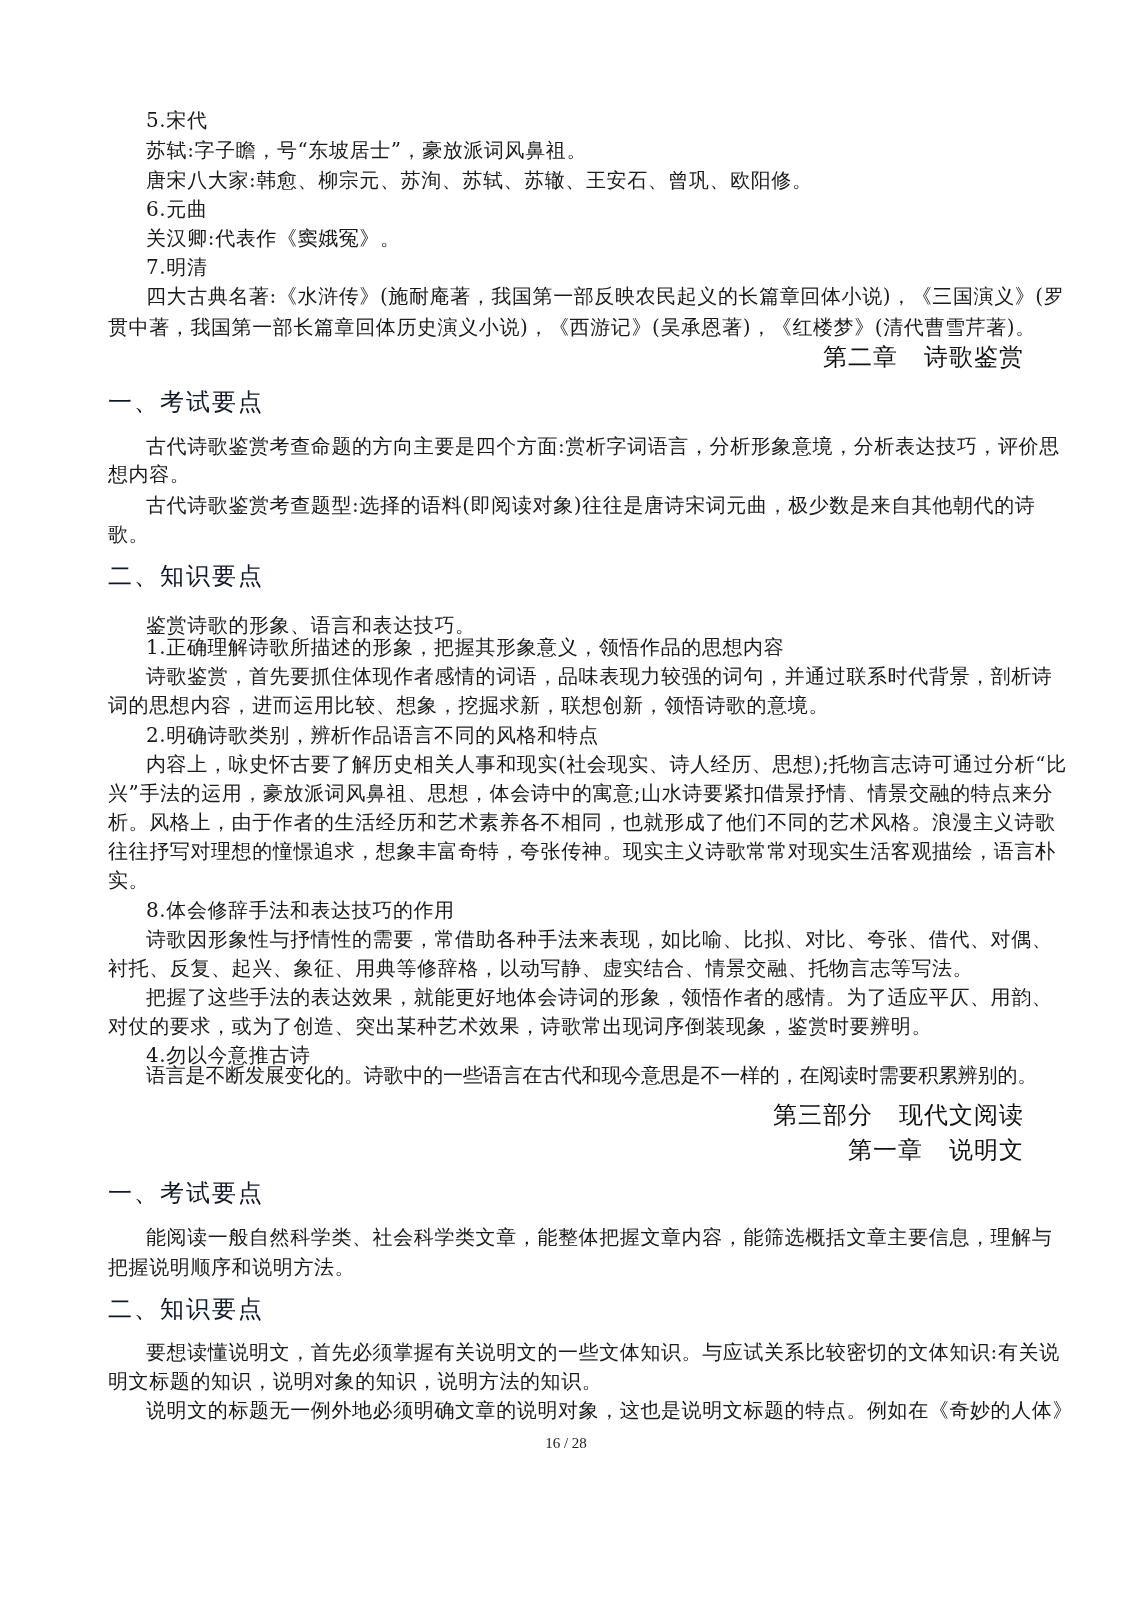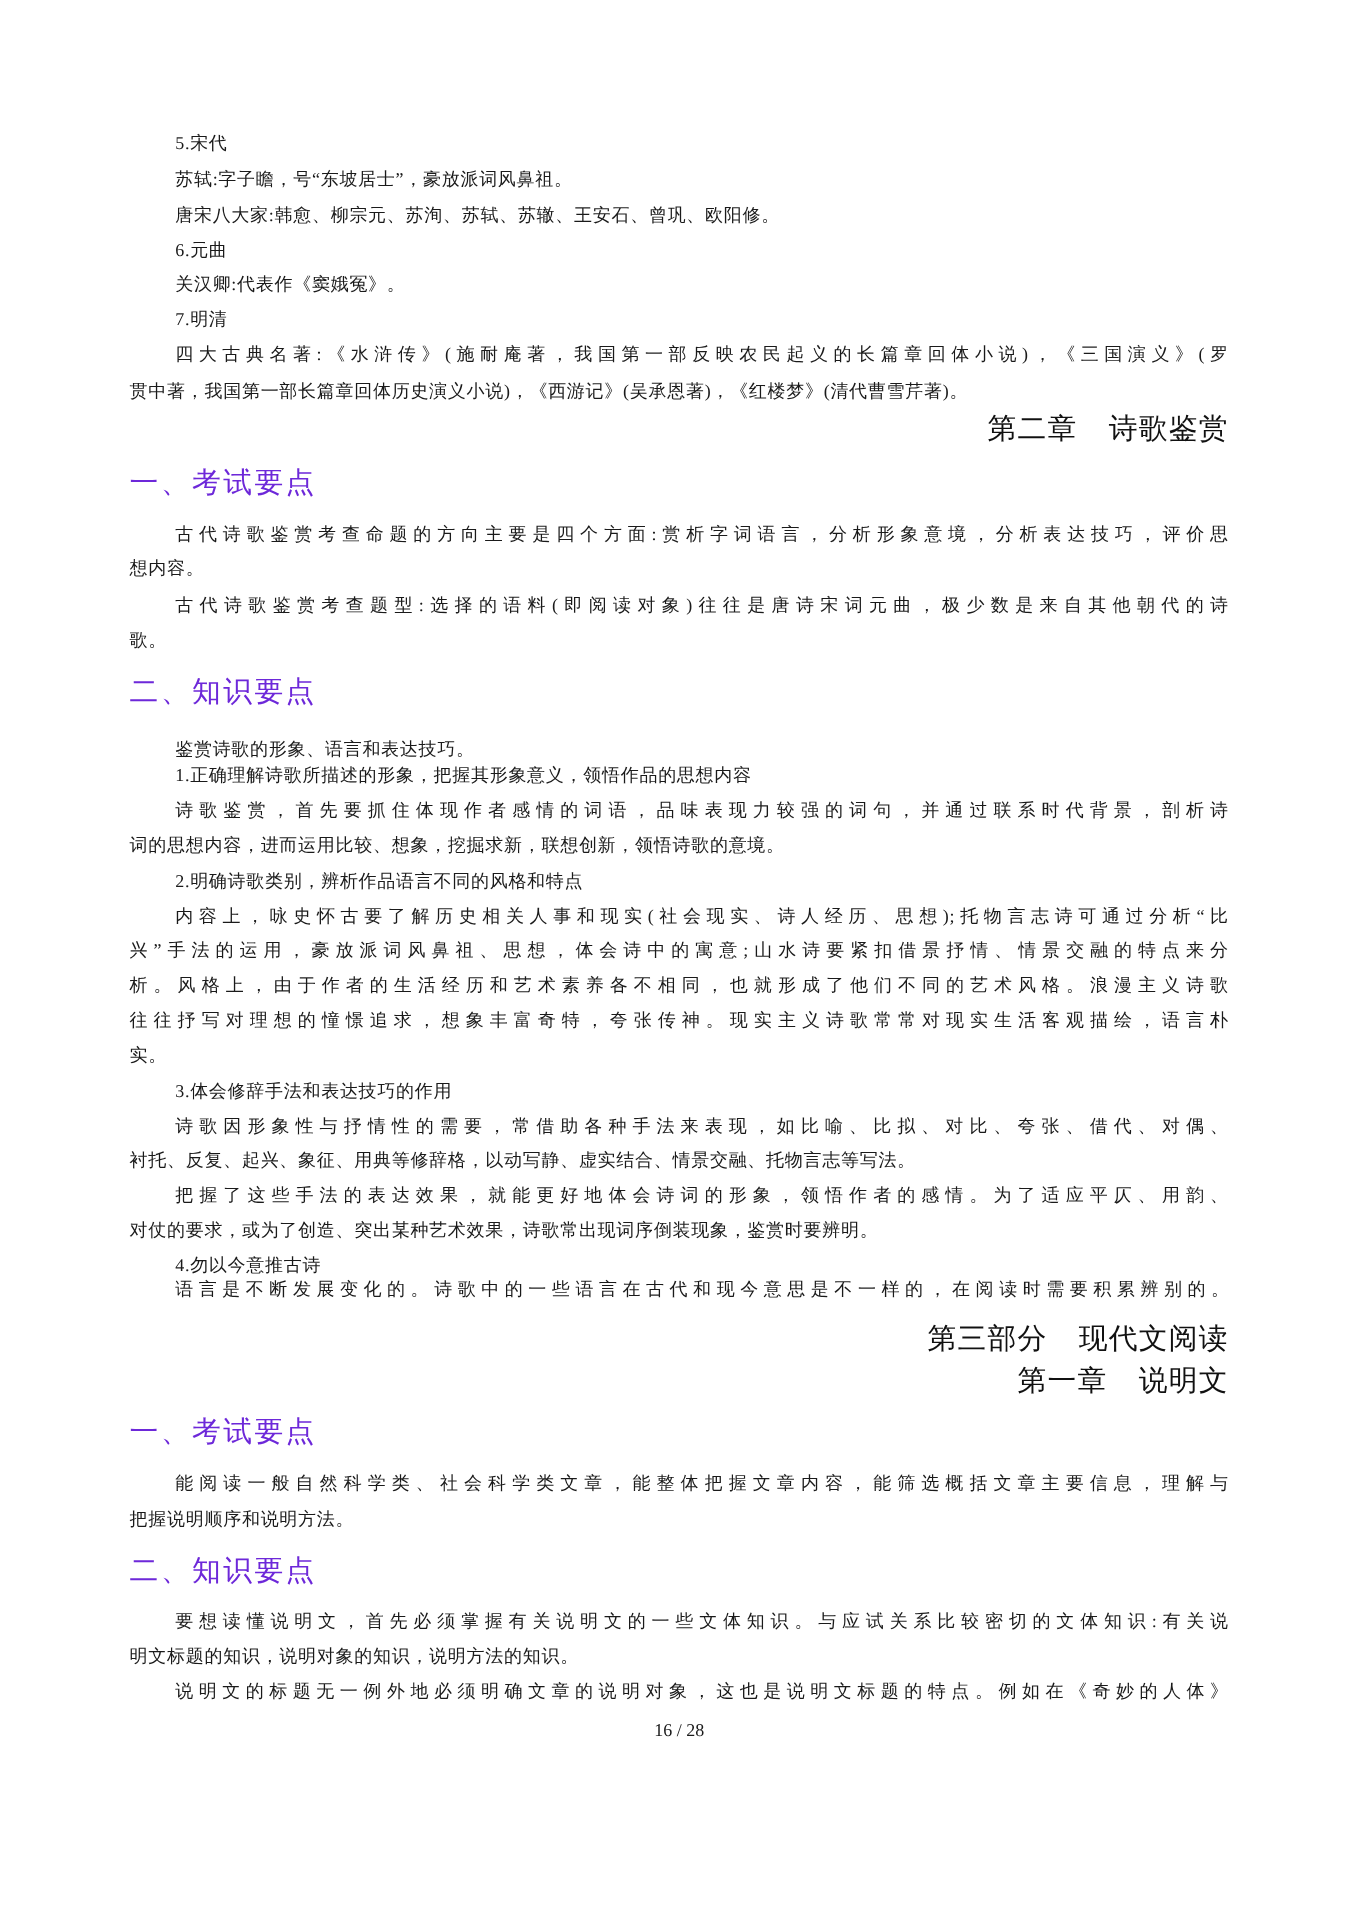--- a/index.html
+++ b/index.html
@@ -18,27 +18,26 @@
     .page {
       position: absolute;
       left: 108px;
       top: 0;
       width: 916px;
     }
     .line {
       position: absolute;
       left: 0;
       width: 916px;
-      font-size: 15px;
+      font-size: 20px;
       line-height: 22px;
       white-space: nowrap;
       letter-spacing: 0.6px;
       text-align: justify;
       text-align-last: justify;
-      font-family: Liberation Serif, serif;
     }
     .line.last {
       text-align-last: left;
     }
     .line.indent {
       left: 38px;
       width: 878px;
     }
     .chapter {
       position: absolute;
@@ -50,21 +49,21 @@
       letter-spacing: 1px;
       color: #111;
     }
     .chapter .gap { display: inline-block; width: 26px; }
     .section {
       position: absolute;
       left: 0;
       font-size: 24px;
       line-height: 30px;
       letter-spacing: 2px;
-      color: #6d28d9;
+      color: #0f172a;
     }
     .pagenum {
       position: absolute;
       left: 0;
       width: 916px;
       text-align: center;
       font-size: 15px;
       font-weight: normal;
       font-family: "Liberation Serif", serif;
       line-height: 20px;
@@ -105,21 +104,21 @@
   <div class="line indent" style="top:665px">诗歌鉴赏，首先要抓住体现作者感情的词语，品味表现力较强的词句，并通过联系时代背景，剖析诗</div>
   <div class="line last" style="top:694px">词的思想内容，进而运用比较、想象，挖掘求新，联想创新，领悟诗歌的意境。</div>
 
   <div class="line indent last" style="top:724px">2.明确诗歌类别，辨析作品语言不同的风格和特点</div>
   <div class="line indent" style="top:753px">内容上，咏史怀古要了解历史相关人事和现实(社会现实、诗人经历、思想);托物言志诗可通过分析“比</div>
   <div class="line" style="top:782px">兴”手法的运用，豪放派词风鼻祖、思想，体会诗中的寓意;山水诗要紧扣借景抒情、情景交融的特点来分</div>
   <div class="line" style="top:811px">析。风格上，由于作者的生活经历和艺术素养各不相同，也就形成了他们不同的艺术风格。浪漫主义诗歌</div>
   <div class="line" style="top:840px">往往抒写对理想的憧憬追求，想象丰富奇特，夸张传神。现实主义诗歌常常对现实生活客观描绘，语言朴</div>
   <div class="line last" style="top:869px">实。</div>
 
-  <div class="line indent last" style="top:899px">3.体会修辞手法和表达技巧的作用</div>
+  <div class="line indent last" style="top:899px">8.体会修辞手法和表达技巧的作用</div>
   <div class="line indent" style="top:928px">诗歌因形象性与抒情性的需要，常借助各种手法来表现，如比喻、比拟、对比、夸张、借代、对偶、</div>
   <div class="line last" style="top:957px">衬托、反复、起兴、象征、用典等修辞格，以动写静、虚实结合、情景交融、托物言志等写法。</div>
   <div class="line indent" style="top:986px">把握了这些手法的表达效果，就能更好地体会诗词的形象，领悟作者的感情。为了适应平仄、用韵、</div>
   <div class="line last" style="top:1015px">对仗的要求，或为了创造、突出某种艺术效果，诗歌常出现词序倒装现象，鉴赏时要辨明。</div>
 
   <div class="line indent last" style="top:1044px">4.勿以今意推古诗</div>
   <div class="line indent" style="top:1064px; letter-spacing:-0.2px">语言是不断发展变化的。诗歌中的一些语言在古代和现今意思是不一样的，在阅读时需要积累辨别的。</div>
 
   <div class="chapter" style="top:1100px">
     <span>第三部分</span><span class="gap"></span><span>现代文阅读</span>

